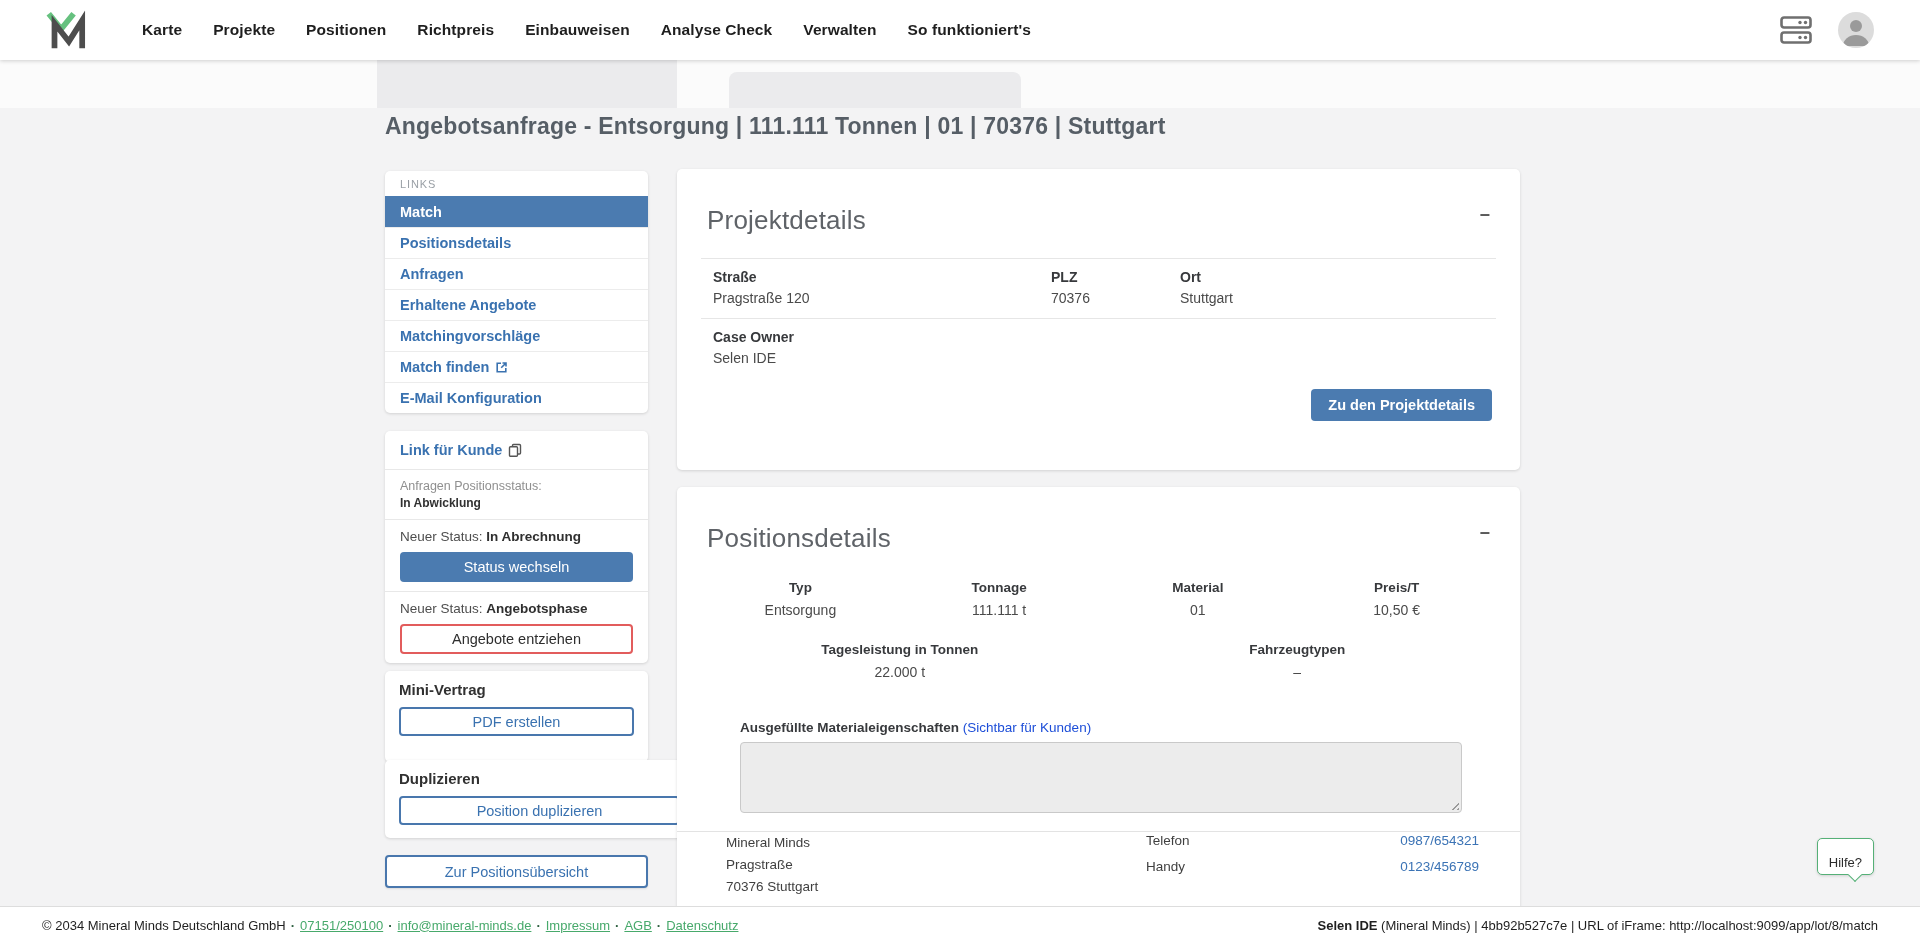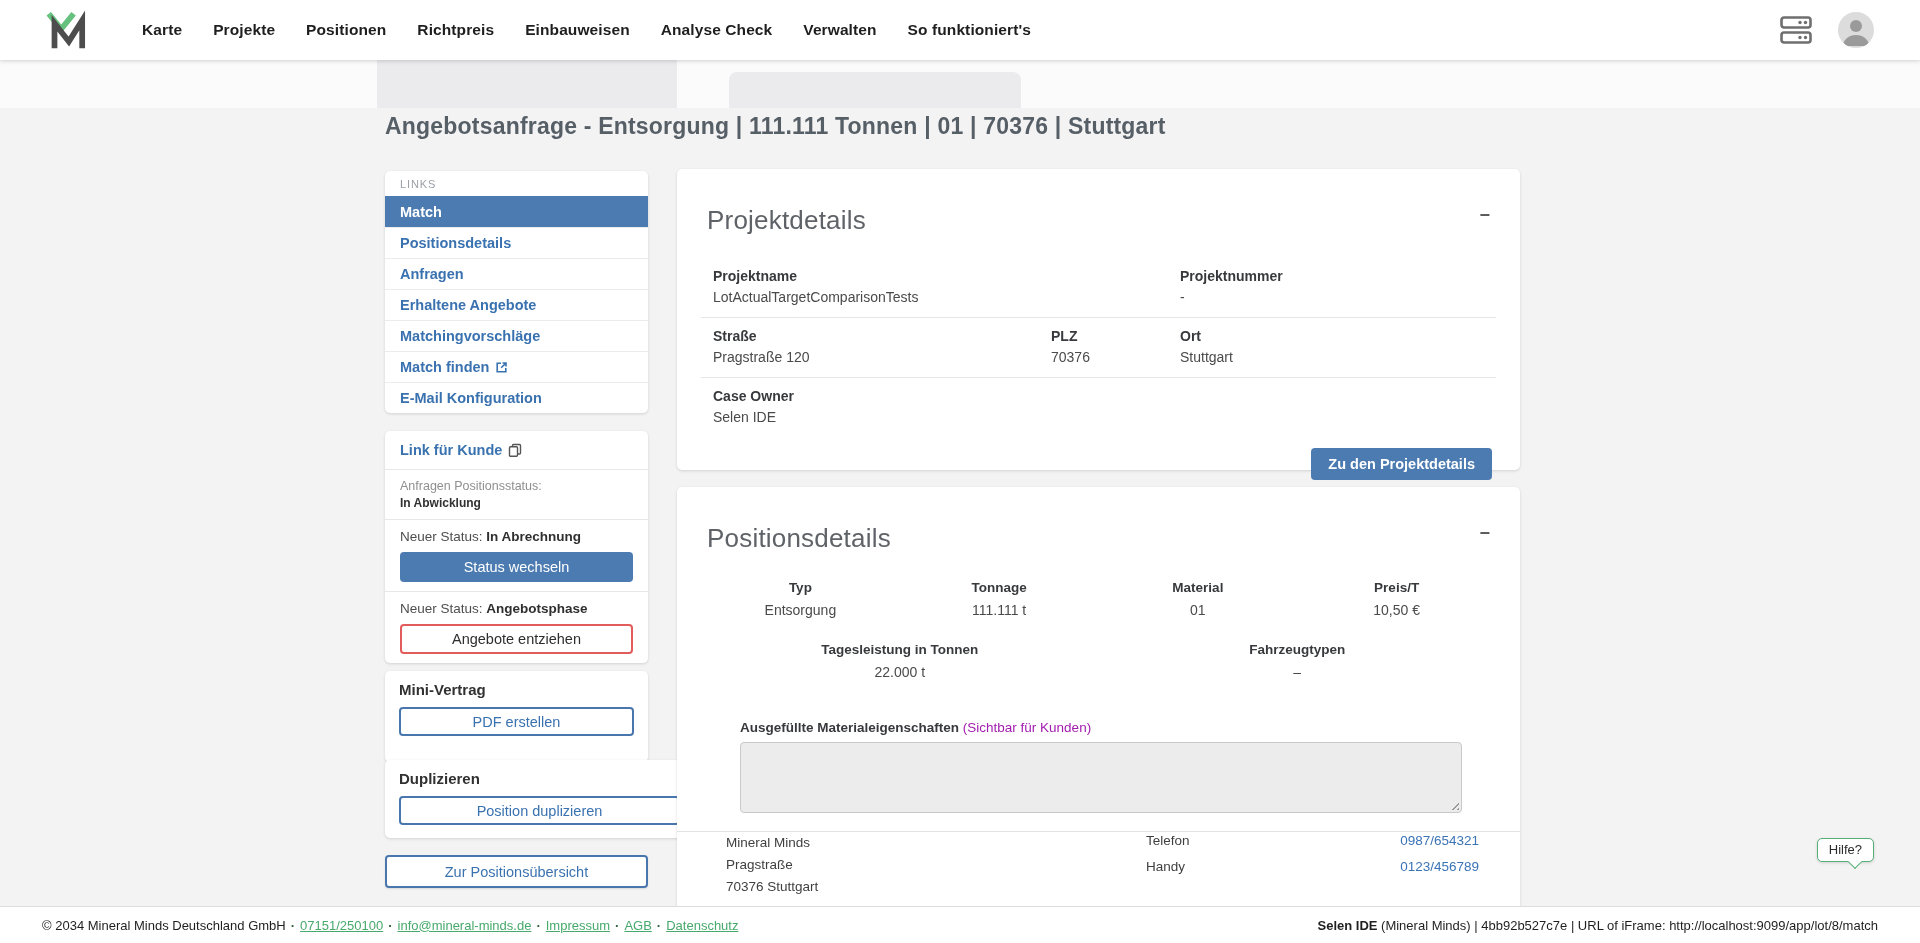--- a/index.html
+++ b/index.html
@@ -80,21 +80,21 @@
   .pd-actions { text-align:right; padding:11px 28px 0; }
   .pd-actions .btn { display:inline-flex; padding:0 17px; height:32px; font-weight:bold; }
   
   .pos-grid4 { margin-top:26px; padding:0 24px; display:grid; grid-template-columns:repeat(4,1fr); text-align:center; }
   .pos-grid2 { margin-top:24px; padding:0 24px; display:grid; grid-template-columns:repeat(2,1fr); text-align:center; }
   .pos-label { font-size:13.5px; font-weight:bold; color:#37393c; }
   .pos-value { font-size:14px; color:#4a4a4a; margin-top:7px; }
   .material-block { margin:40px 58px 0 63px; }
   .material-label { font-size:13.5px; }
   .material-label b { color:#37393c; }
-  .material-label .hint { color:#a21caf; font-weight:normal; }
+  .material-label .hint { color:#1d4ed8; font-weight:normal; }
   .material-textarea {
     margin-top:7px; height:71px; background:#ececec; border:1px solid #c9c9c9;
     border-radius:4px; position:relative; resize:both;
   }
   .material-textarea::after {
     content:""; position:absolute; right:2px; bottom:2px; width:10px; height:10px;
     background:repeating-linear-gradient(135deg, transparent 0 2px, #9a9a9a 2px 3.5px);
     clip-path:polygon(100% 0, 100% 100%, 0 100%);
   }
   .contact { border-top:1px solid #e3e3e3; margin-top:18px; padding:0 41px 20px 49px; display:flex; justify-content:space-between; }
@@ -110,21 +110,21 @@
     justify-content:space-between; padding:0 42px; font-size:13px; color:#1f1f1f;
   }
   .footer-left { display:flex; align-items:center; gap:5px; white-space:nowrap; }
   .footer-link { color:#47a96b; text-decoration:underline; cursor:pointer; }
   .footer-sep { color:#2c5f3f; font-weight:bold; }
   .footer-right { white-space:nowrap; }
   .footer-right b { font-weight:bold; }
   
   .help-bubble {
     position:absolute; right:46px; top:838px; background:#fff; border:1.5px solid #55b077;
-    border-radius:5px; padding:3px 11px 4px; font-size:13px; color:#2c2c2c;
+    border-radius:5px; padding:16px 11px 4px; font-size:13px; color:#2c2c2c;
     box-shadow:0 1px 3px rgba(0,0,0,.15); cursor:pointer; z-index:45;
   }
   .help-bubble::after {
     content:""; position:absolute; left:58%; bottom:-6px; width:9px; height:9px;
     background:#fff; border-right:1.5px solid #55b077; border-bottom:1.5px solid #55b077;
     transform:rotate(45deg);
   }
 </style>
 </head>
 <body>
@@ -221,30 +221,20 @@
   <div class="mini-title">Duplizieren</div>
   <div class="btn btn-blue-outline">Position duplizieren</div>
 </div>
 
 <div class="btn btn-blue-outline overview-btn">Zur Positionsübersicht</div>
 
 <div class="card projekt-card">
   <div class="card-title">Projektdetails</div>
   <div class="collapse-toggle">−</div>
   <div class="pd-rows">
-    <div class="pd-row cols-2">
-      <div>
-        <div class="field-label">Projektname</div>
-        <div class="field-value">LotActualTargetComparisonTests</div>
-      </div>
-      <div>
-        <div class="field-label">Projektnummer</div>
-        <div class="field-value">-</div>
-      </div>
-    </div>
     <div class="pd-divider"></div>
     <div class="pd-row cols-3">
       <div>
         <div class="field-label">Straße</div>
         <div class="field-value">Pragstraße 120</div>
       </div>
       <div>
         <div class="field-label">PLZ</div>
         <div class="field-value">70376</div>
       </div>

